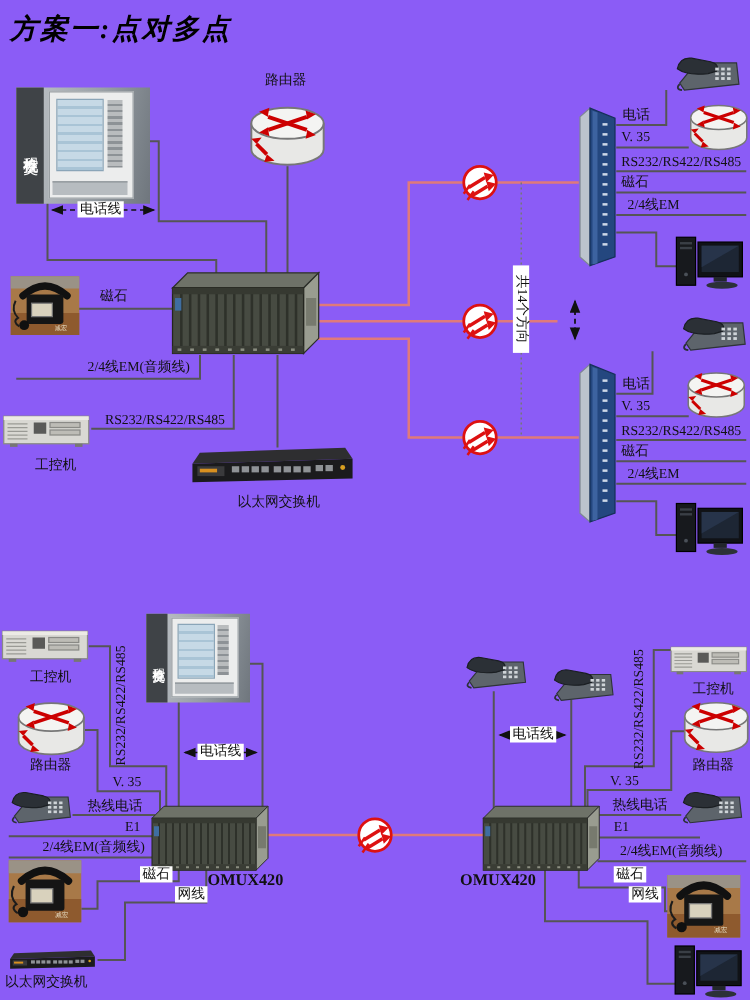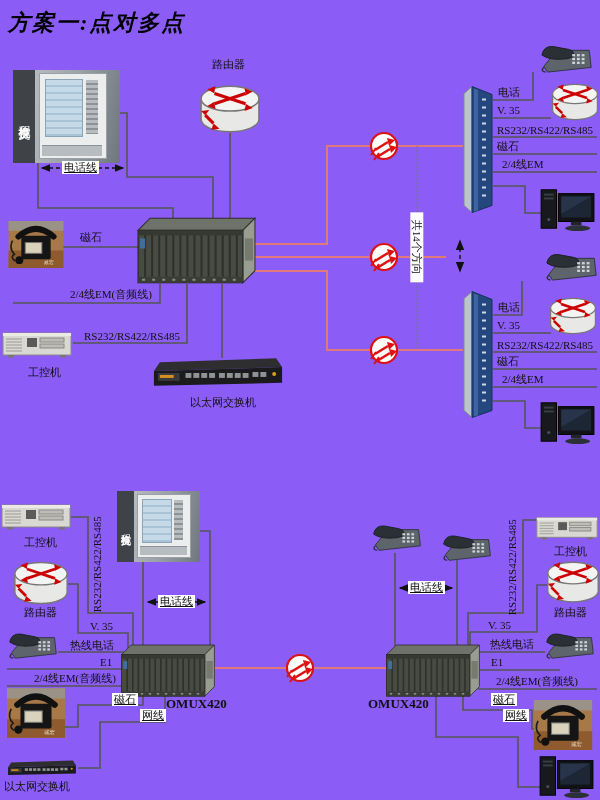--- a/index.html
+++ b/index.html
@@ -3,21 +3,21 @@
 <meta charset="utf-8">
 <style>
   html,body{margin:0;padding:0;background:#fff;}
   #canvas{position:relative;width:600px;height:800px;background:#8b5cf6;overflow:hidden;
           font-family:"Liberation Serif",serif;}
   .abs{position:absolute;}
   .title{position:absolute;font:italic bold 22px "Liberation Serif",serif;color:#000;
          letter-spacing:2px;white-space:nowrap;}
   .lbl{position:absolute;font:11px "Liberation Serif",serif;color:#111;
        white-space:nowrap;line-height:1.15;}
-  .lbl.bg{background:#fff;padding:0 2px;text-decoration:underline;}
+  .lbl.bg{background:#fff;padding:0 2px;}
   .lbl.bold{font-weight:bold;font-size:13px;}
   .rotccw{transform:rotate(-90deg);transform-origin:center center;text-align:center;}
   .rotcw{transform:rotate(90deg);transform-origin:center center;text-align:center;background:#fff;}
   svg.dev{position:absolute;overflow:visible;}
   
   .cabinet{position:absolute;background:linear-gradient(100deg,#c3c7cb 0%,#9aa1a7 55%,#6f767d 100%);}
   .cab-band{position:absolute;left:0;top:0;bottom:0;background:#3f4347;color:#fff;
             writing-mode:vertical-rl;text-orientation:upright;text-align:center;
             font-family:"Liberation Serif",serif;display:flex;align-items:center;justify-content:center;}
   .cab-body{position:absolute;background:#eceded;border:1px solid #9aa0a4;}

